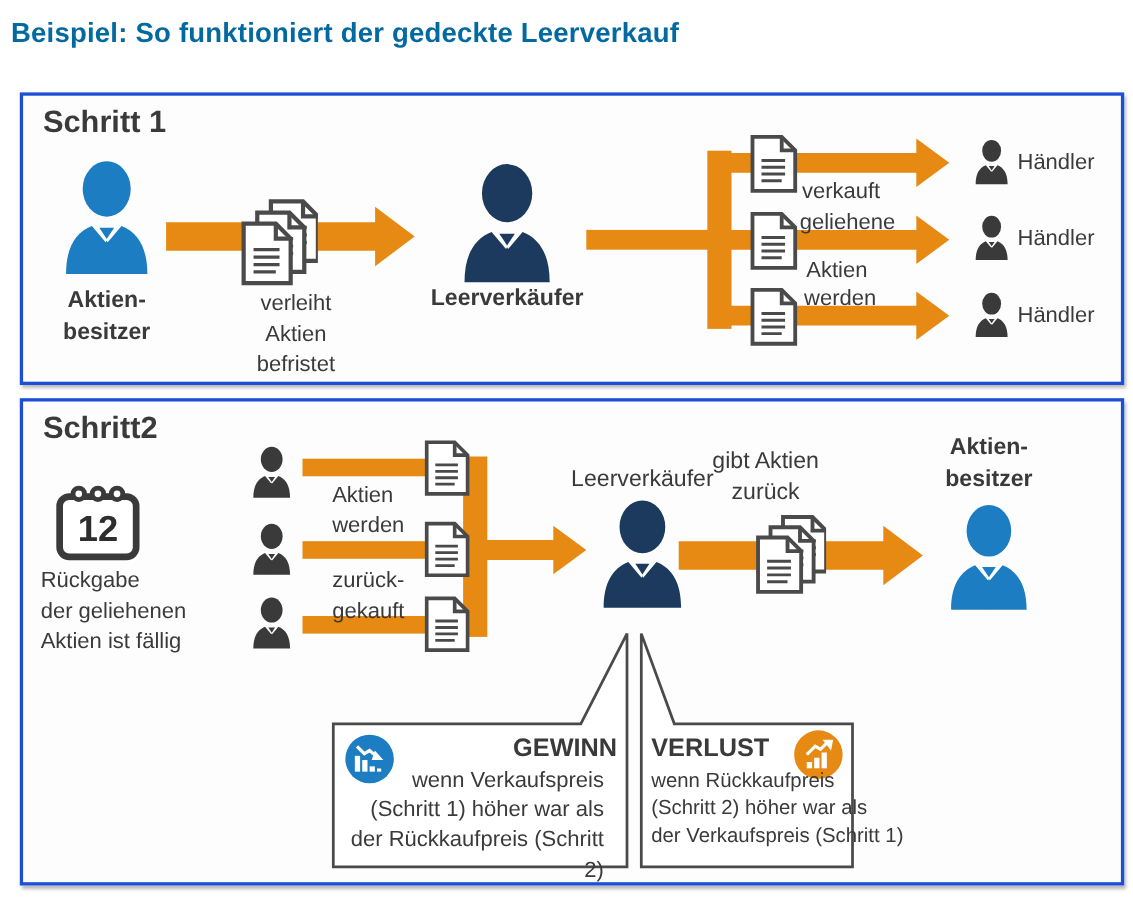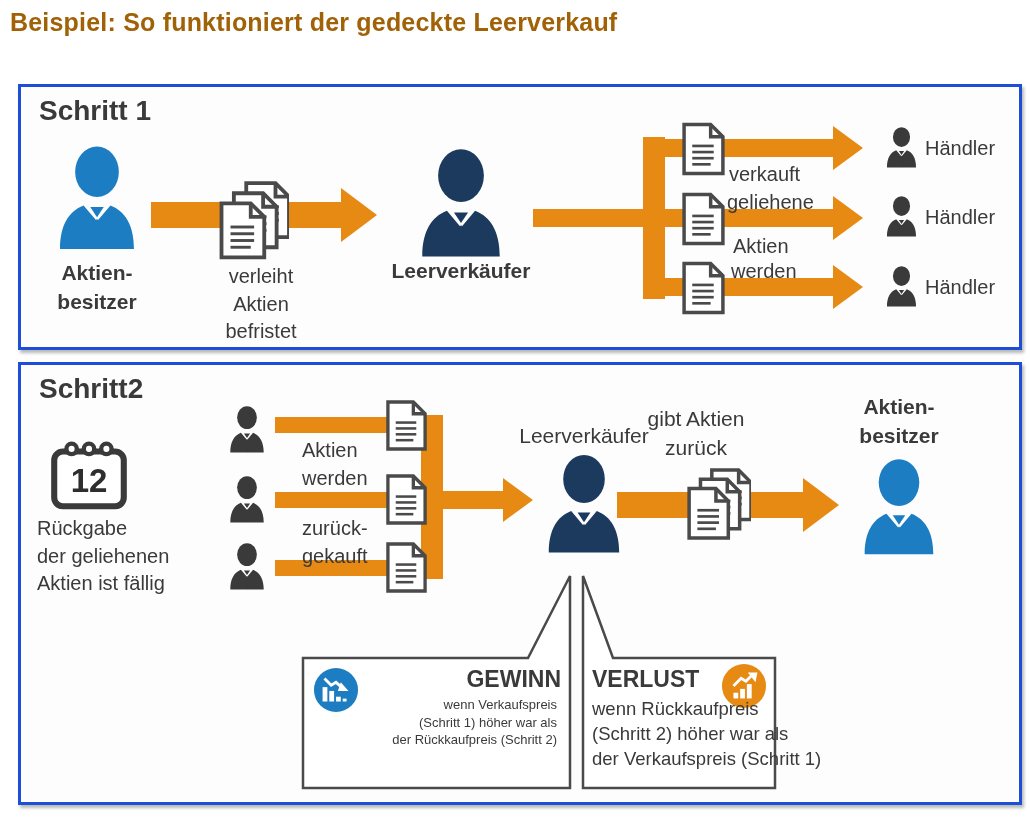--- a/index.html
+++ b/index.html
@@ -2,22 +2,22 @@
 <html><head>
 <meta charset="utf-8">
 <style>
   html,body{margin:0;padding:0;}
   body{
     width:1030px;height:818px;position:relative;background:#ffffff;
     font-family:"Liberation Sans","DejaVu Sans",sans-serif;color:#3a3a3a;
     overflow:hidden;
   }
   .page-title{
-    position:absolute;left:10px;top:8px;font-size:25px;font-weight:bold;
-    color:#a16207;letter-spacing:.2px;
+    position:absolute;left:10px;top:16px;font-size:25px;font-weight:bold;
+    color:#0369a1;letter-spacing:.2px;
   }
   .panel{
     position:absolute;left:18px;background:#fdfdfd;border:3px solid #1d4ed8;
     box-shadow:2px 3px 3px rgba(0,0,0,.28);
   }
   #panel1{top:84px;width:998px;height:260px;}
   #panel2{top:362px;width:998px;height:437px;}
   .step-title{position:absolute;left:18px;top:8px;font-size:28px;font-weight:600;color:#3a3a3a;}
   .abs{position:absolute;}
   .lbl{position:absolute;font-size:20px;line-height:1.38;white-space:pre-line;}
@@ -114,21 +114,21 @@
 
   <svg class="abs" style="left:34px;top:54px" width="84" height="112" viewBox="0 0 100 124">
       <use href="#person" class="person-blue"></use>
     </svg>
   <div class="lbl b center" style="left:6px;top:172px;width:140px;font-size:21px">Aktien-
 besitzer</div>
 
   <svg class="abs" style="left:196px;top:88px" width="72" height="86" viewBox="0 0 64 70">
       <use href="#docstack"></use>
     </svg>
-  <div class="lbl center" style="left:160px;top:176px;width:160px">verleiht
+  <div class="lbl center" style="left:168px;top:176px;width:160px">verleiht
 Aktien
 befristet</div>
 
   <svg class="abs" style="left:396px;top:58px" width="88" height="114" viewBox="0 0 100 124">
       <use href="#person" class="person-navy"></use>
     </svg>
   <div class="lbl b center" style="left:340px;top:170px;width:200px;font-size:21px">Leerverkäufer</div>
 
   <svg class="abs" style="left:659px;top:33px" width="47" height="58" viewBox="0 0 46 56">
       <use href="#doc"></use>
@@ -223,21 +223,21 @@
   <div class="lbl b center" style="left:815px;top:28px;width:126px;font-size:21px">Aktien-
 besitzer</div>
   <svg class="abs" style="left:839px;top:88px" width="78" height="106" viewBox="0 0 100 124">
       <use href="#person" class="person-blue"></use>
     </svg>
 
   <svg class="abs" style="left:292px;top:302px" width="46" height="46" viewBox="0 0 48 48">
       <use href="#chartdown"></use>
     </svg>
   <div class="lbl b right" style="left:330px;top:299px;width:210px;font-size:23px">GEWINN</div>
-  <div class="lbl right" style="left:284px;top:331px;width:252px;font-size:13px;line-height:1.36">wenn Verkaufspreis
+  <div class="lbl right" style="left:276px;top:331px;width:252px;font-size:20px;line-height:1.36">wenn Verkaufspreis
 (Schritt 1) höher war als
 der Rückkaufpreis (Schritt 2)</div>
 
   <div class="lbl b" style="left:571px;top:299px;width:180px;font-size:23px">VERLUST</div>
   <svg class="abs" style="left:700px;top:298px" width="46" height="46" viewBox="0 0 48 48">
       <use href="#chartup"></use>
     </svg>
   <div class="lbl" style="left:571px;top:331px;width:252px;font-size:18.5px;line-height:1.36">wenn Rückkaufpreis
 (Schritt 2) höher war als
 der Verkaufspreis (Schritt 1)</div>

